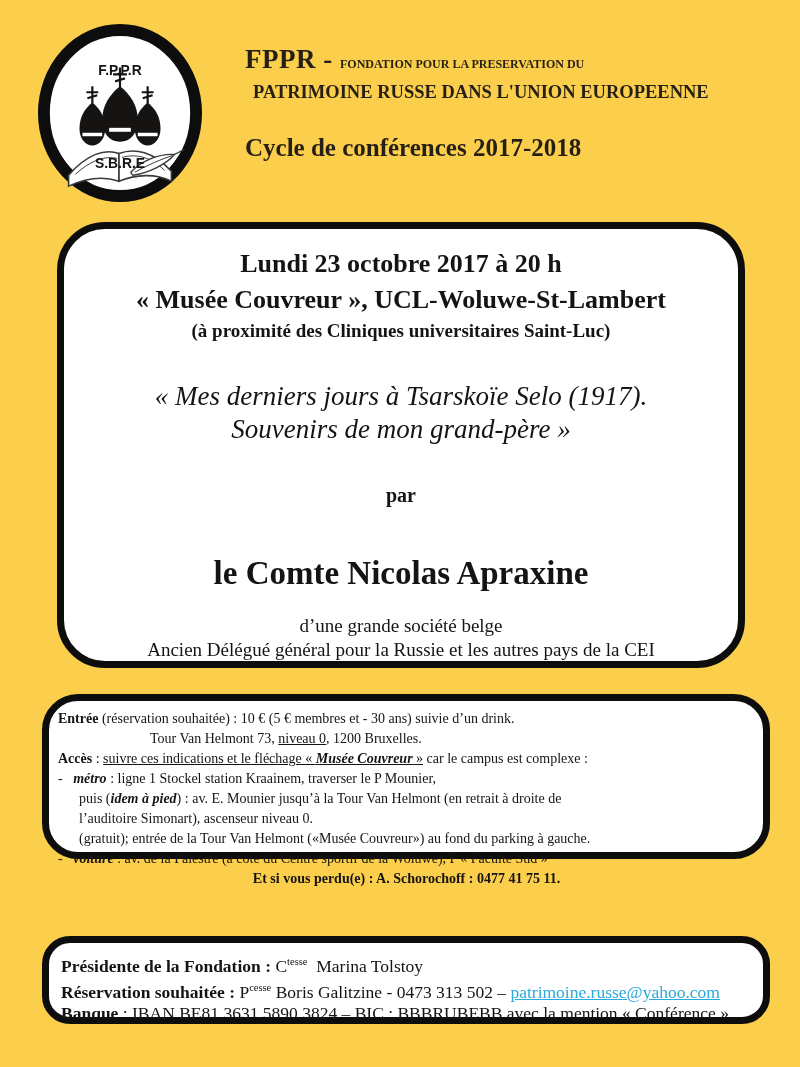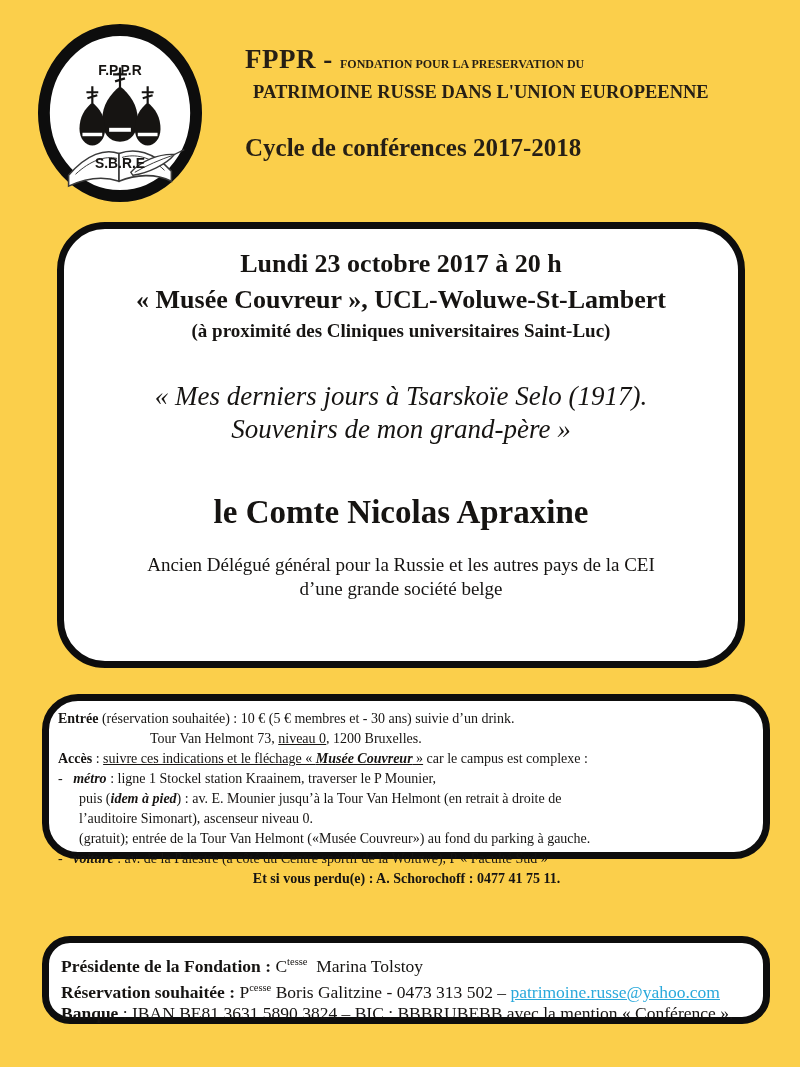--- a/index.html
+++ b/index.html
@@ -97,24 +97,25 @@
 <div class="cycle-title">Cycle de conférences 2017-2018</div>
 
 <div class="card event-card">
   <div class="event-date">Lundi 23 octobre 2017 à 20 h</div>
   <div class="event-venue">« Musée Couvreur », UCL-Woluwe-St-Lambert</div>
   <div class="event-proximity">(à proximité des Cliniques universitaires Saint-Luc)</div>
   <div class="talk-title">
     <div>« Mes derniers jours à Tsarskoïe Selo (1917).</div>
     <div>Souvenirs de mon grand-père »</div>
   </div>
+  <div class="by-label">par</div>
   <div class="speaker-name">le Comte Nicolas Apraxine</div>
   <div class="speaker-desc">
+    <div>d’une grande société belge</div>
     <div>Ancien Délégué général pour la Russie et les autres pays de la CEI</div>
-    <div>d’une grande société belge</div>
   </div>
 </div>
 
 <div class="card info-card">
     <div class="rich-line"><span class="b">Entrée</span><span> (réservation souhaitée) : 10 € (5 € membres et - 30 ans) suivie d’un drink.</span></div>
     <div class="rich-line ind-addr"><span>Tour Van Helmont 73, </span><span class="u">niveau 0</span><span>, 1200 Bruxelles.</span></div>
     <div class="rich-line"><span class="b">Accès</span><span> : </span><span class="u">suivre ces indications et le fléchage « </span><span class="b i u">Musée Couvreur</span><span class="u"> »</span><span> car le campus est complexe :</span></div>
     <div class="rich-line"><span>-   </span><span class="b i">métro</span><span> : ligne 1 Stockel station Kraainem, traverser le P Mounier,</span></div>
     <div class="rich-line ind-cont"><span>puis (</span><span class="b i">idem à pied</span><span>) : av. E. Mounier jusqu’à la Tour Van Helmont (en retrait à droite de</span></div>
     <div class="rich-line ind-cont"><span>l’auditoire Simonart), ascenseur niveau 0.</span></div>

